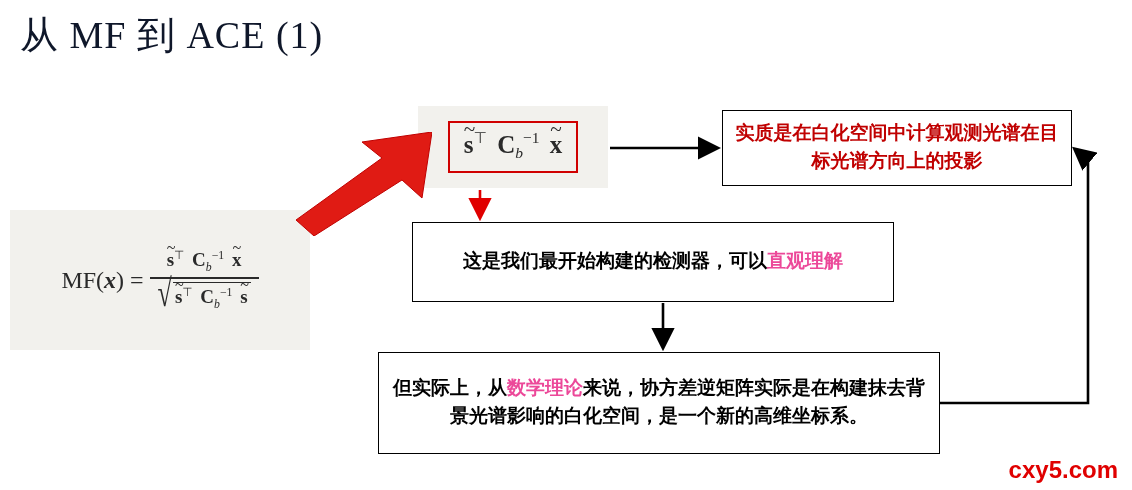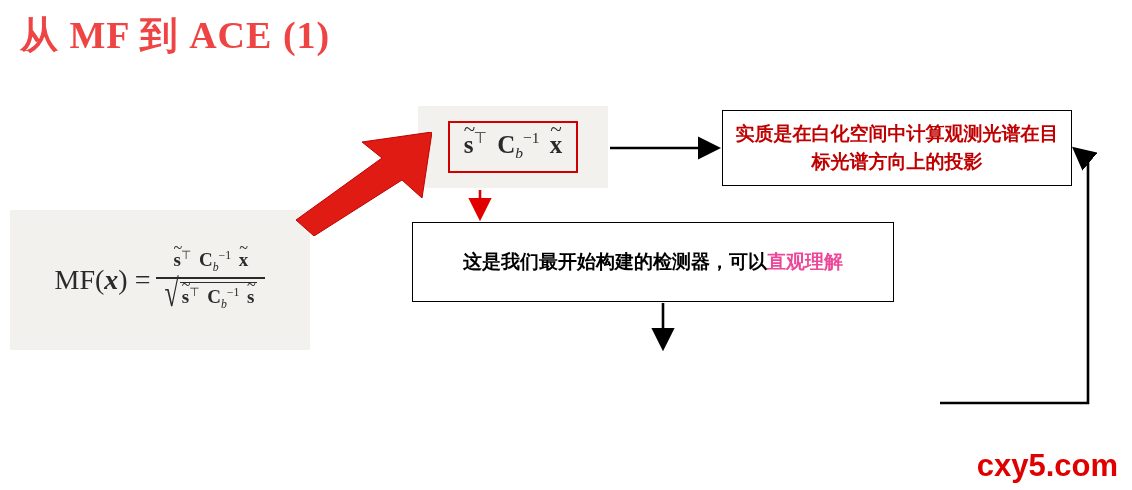--- a/index.html
+++ b/index.html
@@ -19,22 +19,22 @@
     left: 0; top: 0;
     width: 1132px;
     height: 490px;
   }
   #slide-title {
     position: absolute;
     left: 20px;
     top: 10px;
     font-family: "Liberation Serif", serif;
     font-size: 38px;
-    font-weight: bold;
-    color: #ef4444;
+    font-weight: normal;
+    color: #0f172a;
     letter-spacing: 1px;
     white-space: nowrap;
   }
 
   
   #mf-formula-box {
     position: absolute;
     left: 10px;
     top: 210px;
     width: 300px;
@@ -47,21 +47,21 @@
   .formula {
     font-family: "Liberation Serif", serif;
     color: #2a2a2a;
   }
   .mf-main {
     display: flex;
     align-items: center;
     font-size: 24px;
   }
   .mf-lhs {
-    font-size: 28px;
+    font-size: 24px;
     margin-right: 6px;
     white-space: nowrap;
   }
   .frac {
     display: inline-flex;
     flex-direction: column;
     align-items: center;
     vertical-align: middle;
   }
   .frac .num {
@@ -145,21 +145,21 @@
   
   .textbox {
     position: absolute;
     border: 1.6px solid #000000;
     background: #ffffff;
     box-sizing: border-box;
     display: flex;
     align-items: center;
     justify-content: center;
     text-align: center;
-    font-family: Liberation Serif, serif;
+    font-family: Liberation Mono, monospace;
     font-weight: bold;
     color: #000000;
     line-height: 1.5;
     padding: 22px 10px;
   }
   #box-top-right {
     left: 722px;
     top: 110px;
     width: 350px;
     height: 76px;
@@ -192,21 +192,21 @@
     height: 490px;
     pointer-events: none;
   }
 
   #watermark {
     position: absolute;
     right: 14px;
     bottom: 6px;
     font-family: "Liberation Sans", sans-serif;
     font-weight: bold;
-    font-size: 31px;
+    font-size: 24px;
     color: #e00000;
     letter-spacing: 0px;
   }
 </style>
 </head>
 <body>
 
 <div class="slide">
 
   <div id="slide-title">从 MF 到 ACE (1)</div>
@@ -248,20 +248,25 @@
   </svg>
 
   <div class="textbox" id="box-top-right">实质是在白化空间中计算观测光谱在目标光谱方向上的投影</div>
 
   <div class="textbox" id="box-middle">
     <div>
       <span>这是我们最开始构建的检测器，可以</span><span class="red-text">直观理解</span><br>
     </div>
   </div>
 
+  <div class="textbox" id="box-bottom">
+    <div>
+      <span>但实际上，从</span><span class="red-text">数学理论</span><span>来说，协方差逆矩阵实际是在构建抹去背景光谱影响的白化空间，是一个新的高维坐标系。</span>
+    </div>
+  </div>
 
   <svg id="connectors" viewBox="0 0 1132 490">
     <defs>
       <marker id="ah-black" markerWidth="9" markerHeight="9" refX="7" refY="4.5" orient="auto">
         <path d="M0,0 L9,4.5 L0,9 z" fill="#000000"></path>
       </marker>
       <marker id="ah-red" markerWidth="9" markerHeight="9" refX="7" refY="4.5" orient="auto">
         <path d="M0,0 L9,4.5 L0,9 z" fill="#e00000"></path>
       </marker>
     </defs>

